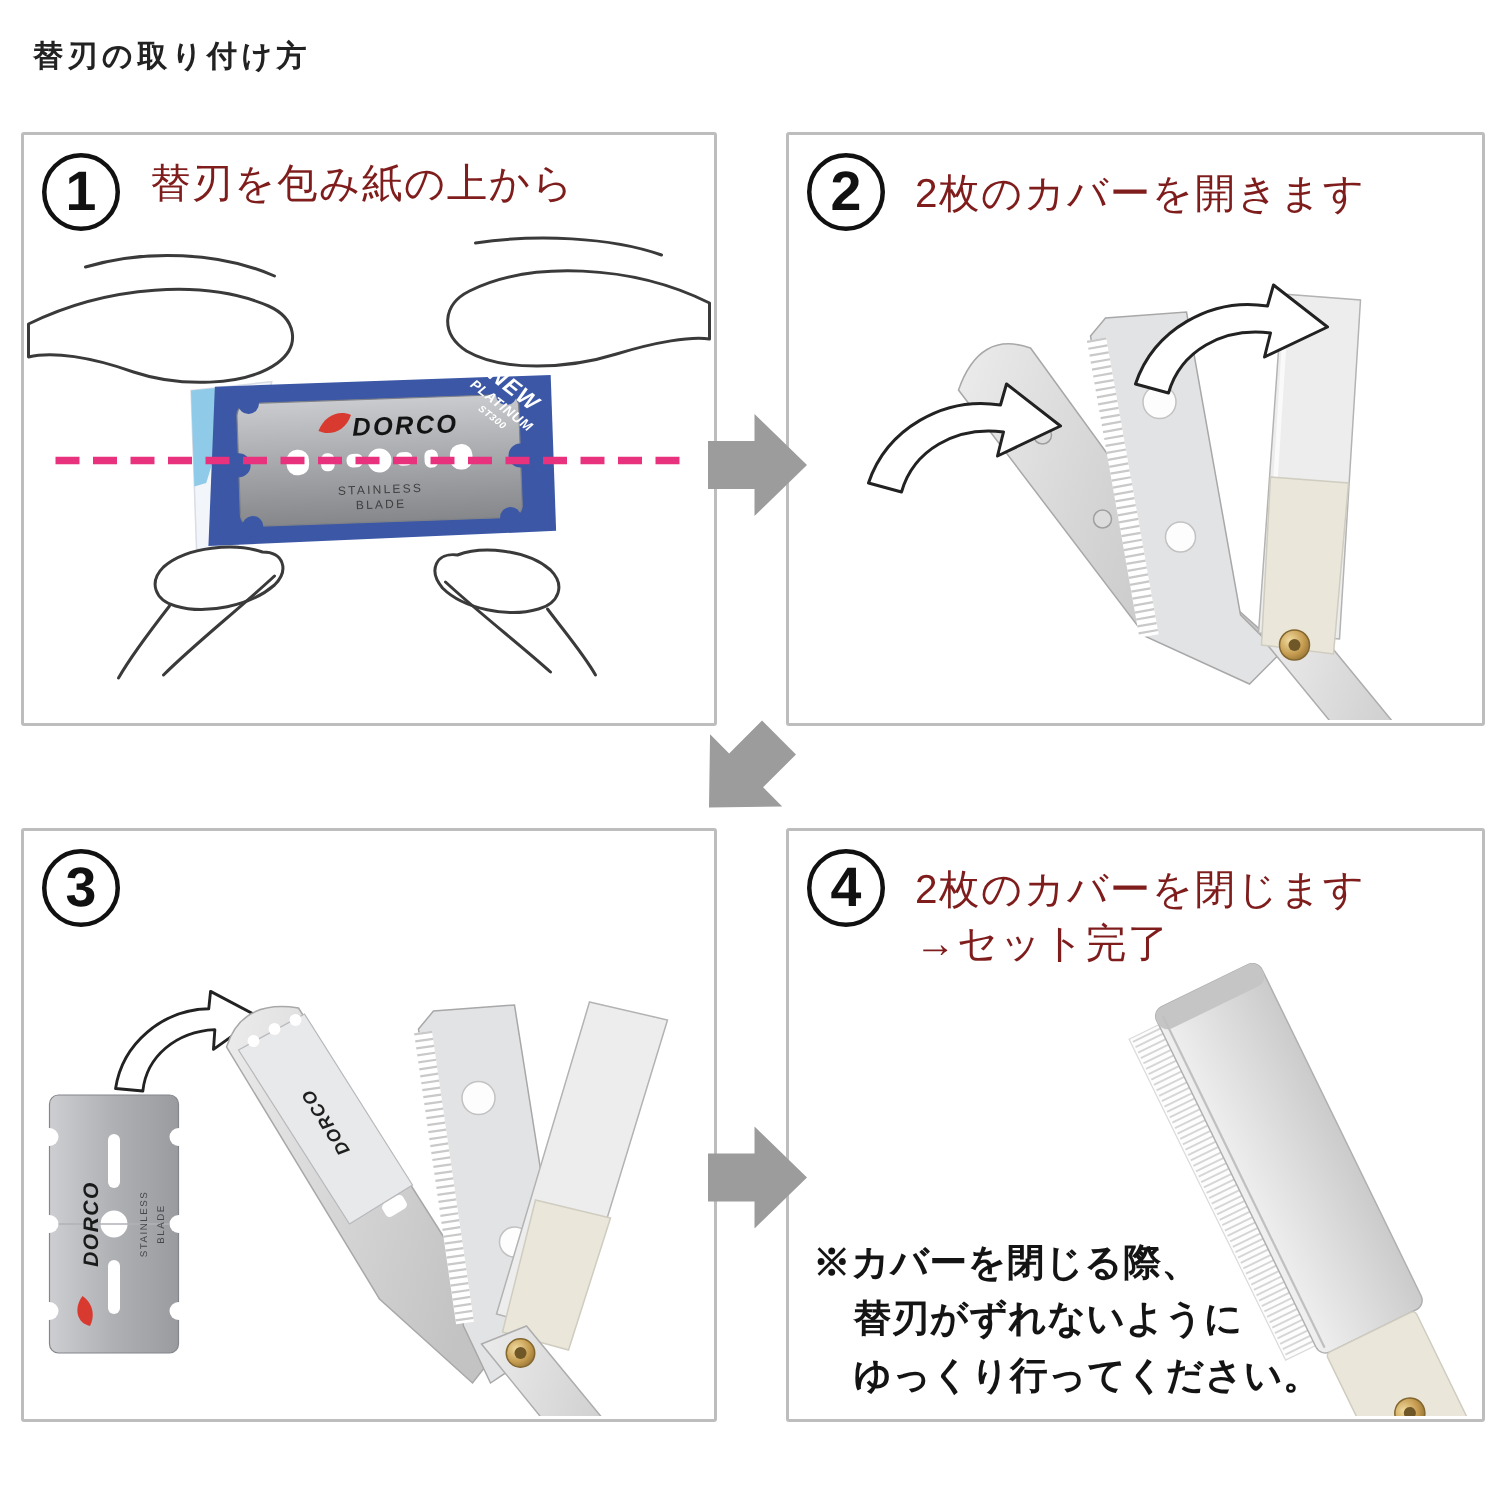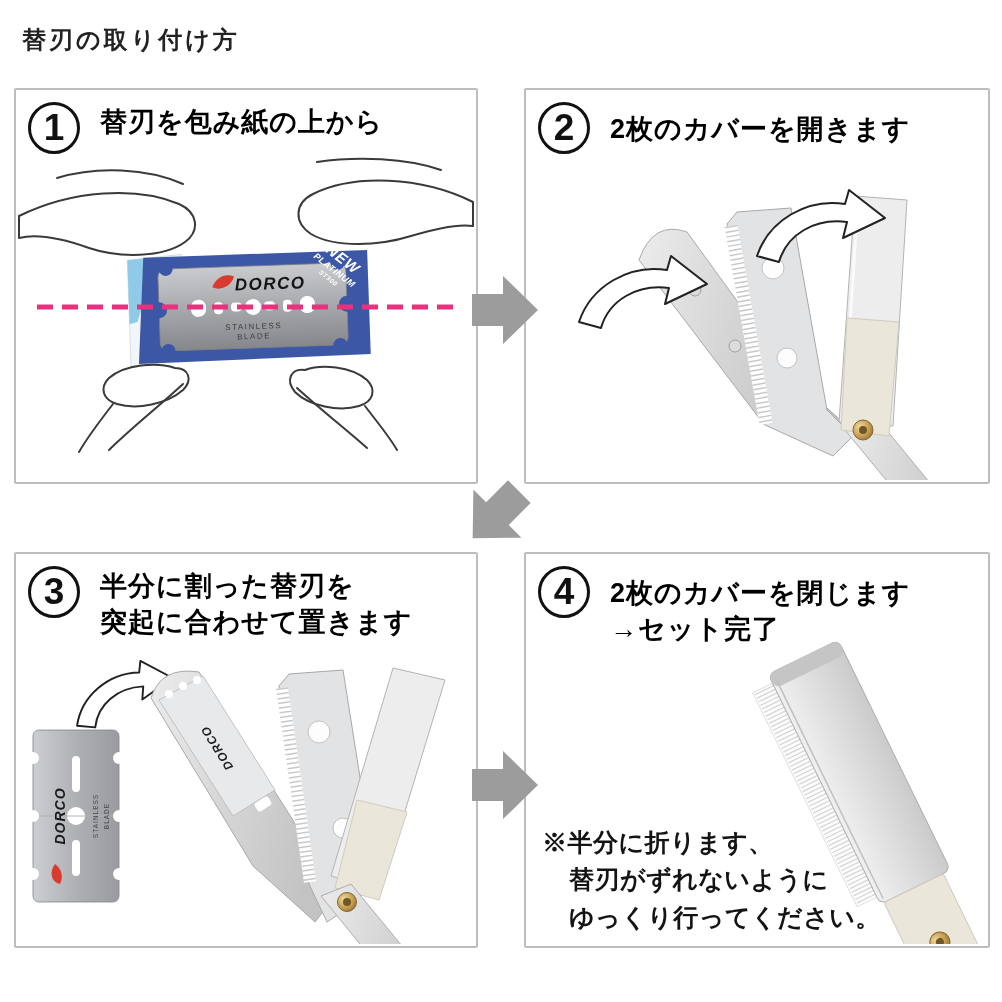--- a/index.html
+++ b/index.html
@@ -3,21 +3,21 @@
 <meta charset="utf-8">
 <style>
   html,body{margin:0;padding:0;}
   body{
     width:1002px;height:1002px;position:relative;overflow:hidden;
     background:#ffffff;color:#1b1b1b;
     font-family:"Liberation Sans", sans-serif;
   }
   .page-title{
     position:absolute;left:22px;top:24px;
-    font-size:24px;font-weight:600;letter-spacing:3px;color:#222;
+    font-size:20px;font-weight:600;letter-spacing:3px;color:#222;
   }
   .panel{
     position:absolute;width:464px;height:396px;
     border:2px solid #bdbdbd;border-radius:2px;background:#fff;
     box-sizing:border-box;
   }
   .panel.p1{left:14px;top:88px;}
   .panel.p2{left:524px;top:88px;width:466px;}
   .panel.p3{left:14px;top:552px;}
   .panel.p4{left:524px;top:552px;width:466px;}
@@ -26,22 +26,22 @@
     display:flex;gap:20px;align-items:flex-start;z-index:3;
   }
   .num-badge{
     width:52px;height:52px;flex:0 0 auto;
     border:3px solid #111;border-radius:50%;
     display:flex;align-items:center;justify-content:center;
     font-size:37px;font-weight:600;line-height:1;color:#111;
     padding-bottom:2px;box-sizing:border-box;
   }
   .head-text{
-    font-size:27px;font-weight:700;line-height:1.34;
-    letter-spacing:1px;color:#000000;padding-top:2px;
+    font-size:27px;font-weight:400;line-height:1.34;
+    letter-spacing:1px;color:#7f1d1d;padding-top:2px;
   }
   .p2 .head-text,.p4 .head-text{padding-top:9px;}
   .head-line{display:block;}
   .head-line-right{display:block;padding-right:12px;}
   .panel-art{position:absolute;left:1px;z-index:1;}
   .p1 .panel-art{top:66px;width:458px;height:300px;}
   .p2 .panel-art{top:88px;width:458px;height:302px;}
   .p3 .panel-art{top:90px;width:458px;height:300px;}
   .p4 .panel-art{top:88px;width:458px;height:302px;}
   .panel-note{
@@ -189,24 +189,20 @@
     </g>
     <g fill="#ffffff" stroke="#222222" stroke-width="2" stroke-linejoin="round">
       <path transform="translate(230,20)" d="M 0,58 C 12,22 50,0 88,6 L 92,-8 L 128,20 L 86,40 L 90,24 C 58,20 30,36 22,64 Z"></path>
     </g>
   </svg>
 </div>
 
 <div class="panel p3">
   <div class="panel-head">
     <div class="num-badge">3</div>
-    <div class="head-text">
-      <span class="head-line">半分に割った替刃を</span>
-      <span class="head-line">突起に合わせて置きます</span>
-    </div>
   </div>
   <svg class="panel-art" viewBox="0 0 458 300">
     <defs>
       <linearGradient id="p3blade" x1="0" y1="0" x2="1" y2="0">
         <stop offset="0" stop-color="#cdced1"></stop>
           <stop offset="0.5" stop-color="#aeb0b4"></stop>
           <stop offset="1" stop-color="#999b9f"></stop>
       </linearGradient>
       <linearGradient id="p3metal" x1="0" y1="0" x2="1" y2="0.3">
         <stop offset="0" stop-color="#ececec"></stop>
@@ -316,21 +312,21 @@
       </g>
       <rect x="246" y="258" width="66" height="84" rx="3" fill="#EAE6D9" stroke="#cfccc0" stroke-width="1"></rect>
       <g>
         <circle cx="279" cy="318" r="10" fill="url(#p4brass)" stroke="#83672f" stroke-width="1"></circle>
         <circle cx="279" cy="318" r="4" fill="#6f5727"></circle>
       </g>
       <rect x="252" y="344" width="54" height="260" rx="8" fill="url(#p4metal)" stroke="#ababab" stroke-width="1"></rect>
     </g>
   </svg>
   <div class="panel-note">
-    <span class="note-line">※半分に折ります、</span>
+    <span class="note-line">※カバーを閉じる際、</span>
     <span class="note-line note-indent">替刃がずれないように</span>
     <span class="note-line note-indent">ゆっくり行ってください。</span>
   </div>
 </div>
 
 <svg class="flow-arrow fa-right-1" width="66" height="68" viewBox="0 0 66 68">
   <polygon points="0,18 31,18 31,0 66,34 31,68 31,50 0,50" fill="#9C9C9C"></polygon>
 </svg>
 <svg class="flow-arrow fa-diag" width="100" height="100" viewBox="0 0 100 100">
   <g transform="translate(50,50) rotate(135) translate(-33,-34)">

